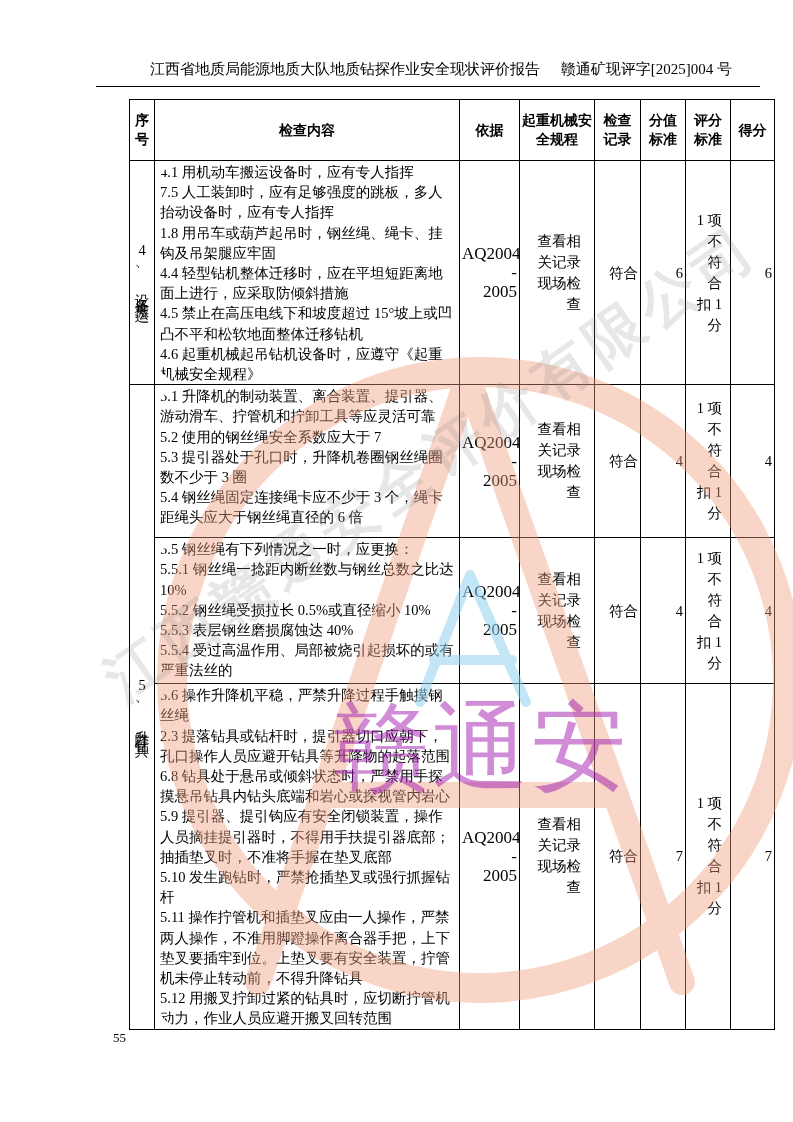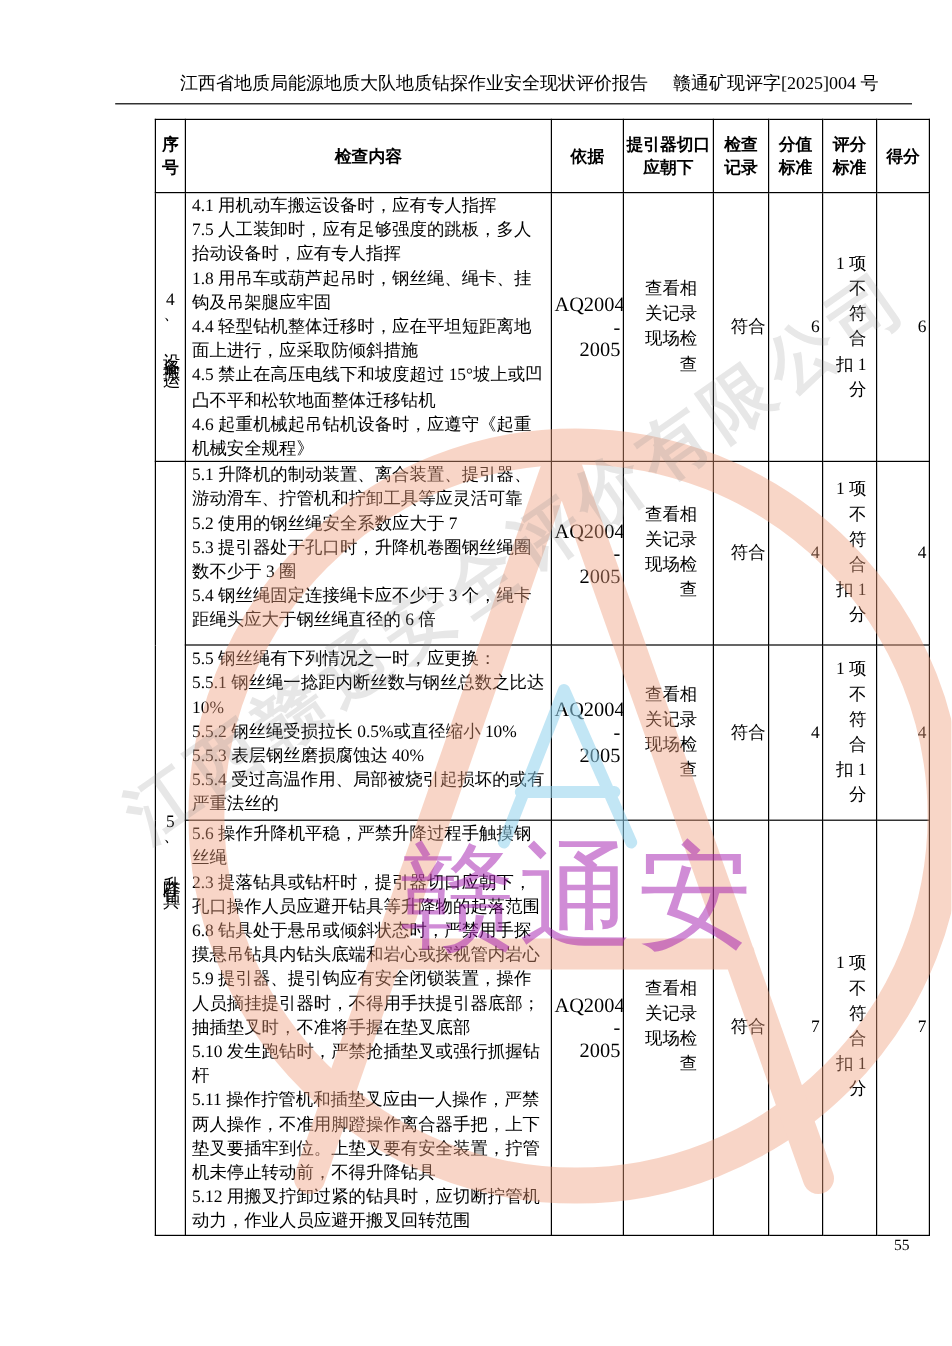--- a/index.html
+++ b/index.html
@@ -33,35 +33,35 @@
     font-family:"Liberation Sans","DejaVu Sans",sans-serif;
     font-weight:bold; font-size:14px; line-height:19px;
     text-align:center; vertical-align:middle; padding:0 2px;
   }
   .insp td {
     font-size:14.5px; text-align:right; vertical-align:middle;
     line-height:20px; padding:0 2px;
   }
   td.content-cell {
     text-align:left; vertical-align:top;
-    padding:1px 3px 0 5px; line-height:20.2px;
+    padding:1px 3px 0 5px; line-height:20.2px;border-radius:30px;
   }
   td.basis-cell { font-size:17px; white-space:pre-line; line-height:19px; }
   td.method-cell { padding:0 13px; line-height:21px; }
   td.scoring-cell { padding:0 8px; line-height:21px; }
   td.seq-cell { vertical-align:middle; padding:0; }
   .vtext {
     writing-mode:vertical-lr; text-orientation:upright;
     margin:0 auto; font-size:14.5px; letter-spacing:5px; line-height:22px;
   }
 
   
   .page-num {
     position:absolute; left:113px; top:1030px; width:645px;
-    text-align:right; font-size:13px;
+    text-align:left; font-size:13px;
   }
 
   
   .wm { position:absolute; inset:0; pointer-events:none; }
   .wm-svg { position:absolute; left:0; top:0; }
   .wm-company {
     position:absolute; left:112px; top:648px;
     font-family:"Liberation Sans","DejaVu Sans",sans-serif;
     font-weight:bold; font-size:58px; letter-spacing:7px;
     white-space:nowrap; opacity:0.20;
@@ -92,21 +92,21 @@
       <col style="width:46px">
         <col style="width:45px">
         <col style="width:45px">
         <col style="width:44px">
     </colgroup>
     <thead>
       <tr>
         <th>序号</th>
         <th>检查内容</th>
         <th>依据</th>
-        <th>提引器切口应朝下</th>
+        <th>起重机械安全规程</th>
         <th>检查记录</th>
         <th>分值标准</th>
         <th>评分标准</th>
         <th>得分</th>
       </tr>
     </thead>
     <tbody>
       <tr style="height:224px">
         <td class="seq-cell">
             <div class="vtext">4、设备搬运</div>

